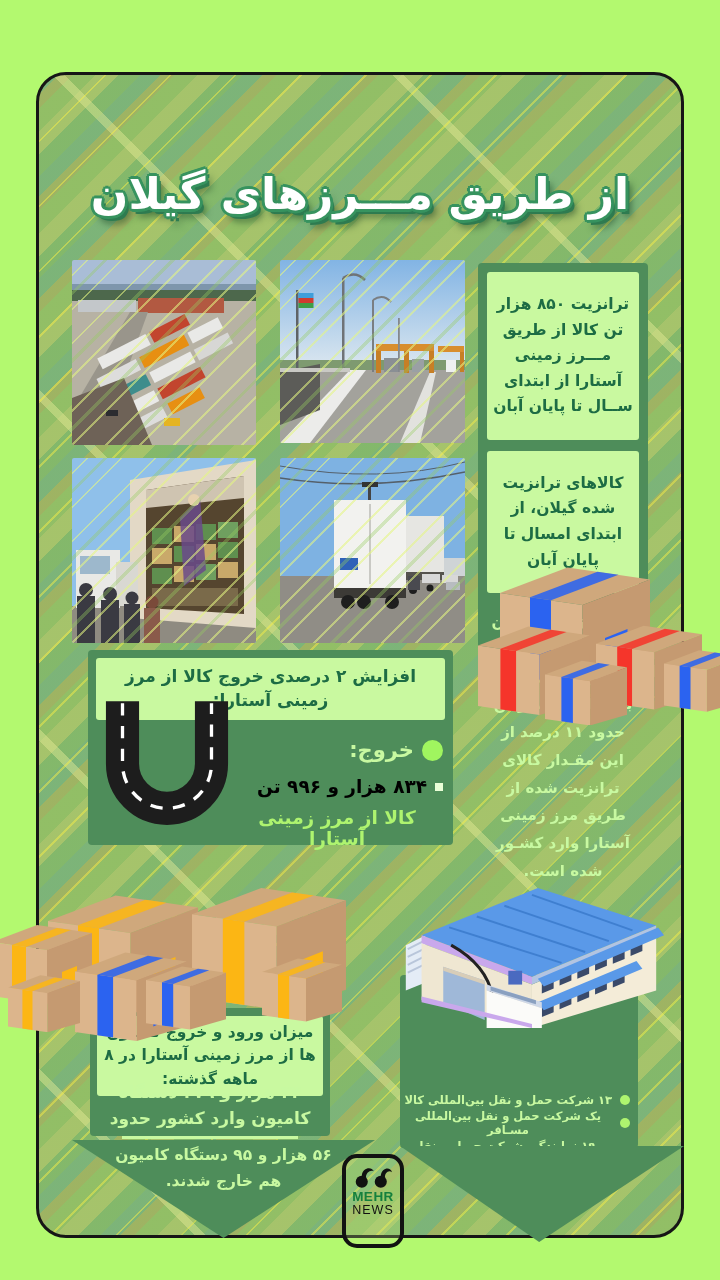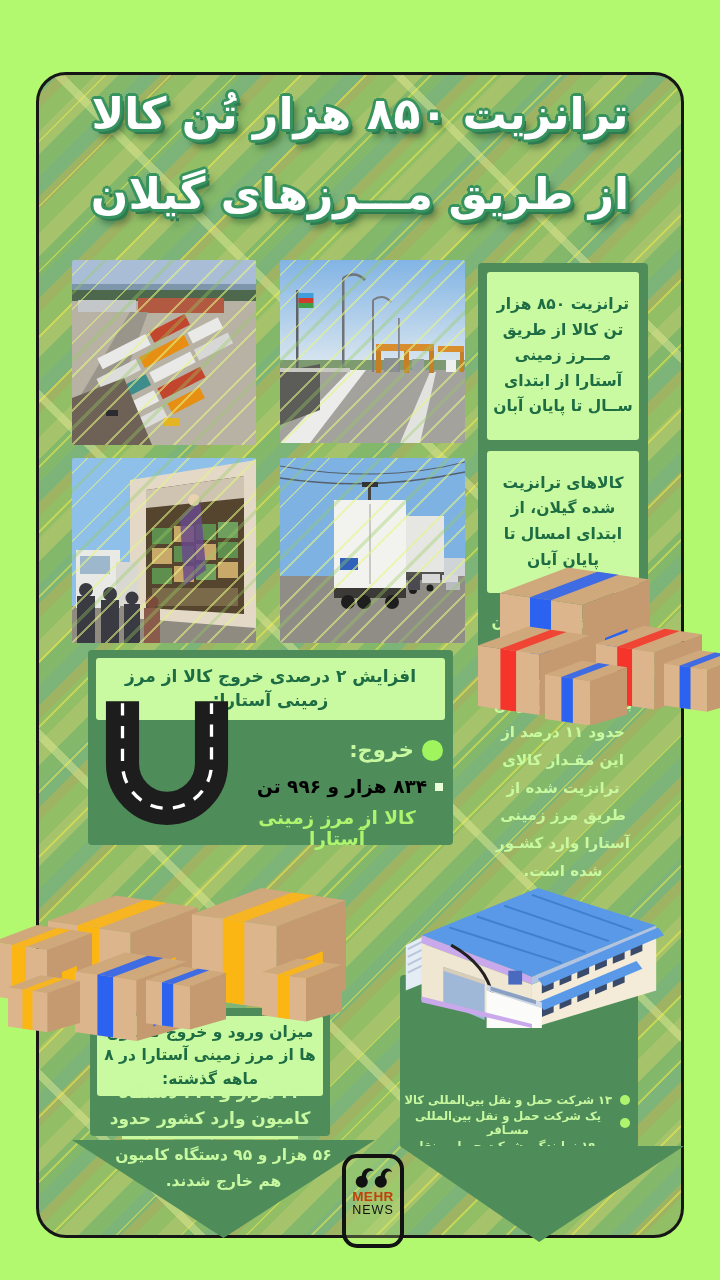--- a/index.html
+++ b/index.html
@@ -39,30 +39,29 @@
   .rpanel{padding:9px 9px 0 9px;box-sizing:border-box;}
   .rpanel .labelbox{font-size:15.5px;line-height:1.65;padding:20px 4px;margin-bottom:11px;}
   .rpanel .para{color:#c8f9a1;font-weight:bold;font-size:15px;line-height:1.85;text-align:center;padding:4px 2px;}
   
   .deco{position:absolute;z-index:5;}
   .deco svg{display:block;width:100%;height:100%;}
   
   .logo{position:absolute;left:342px;top:1154px;width:54px;height:86px;z-index:6;
         border:4px solid #121212;border-radius:15px;display:flex;flex-direction:column;
         align-items:center;justify-content:flex-start;direction:ltr;background:rgba(190,230,130,.25);}
-  .logo .mehr{font-weight:bold;font-size:13.5px;color:#c2410c;letter-spacing:.5px;line-height:1.05;font-family:"Liberation Sans",sans-serif;}
+  .logo .mehr{font-weight:bold;font-size:13.5px;color:#15803d;letter-spacing:.5px;line-height:1.05;font-family:"Liberation Sans",sans-serif;}
   .logo .news{font-size:12.5px;color:#111;letter-spacing:1px;line-height:1.1;font-family:"Liberation Sans",sans-serif;}
 </style>
 </head>
 <body>
 
 <div class="stage">
   <div class="card"></div>
 
-  <div class="title-line" style="top:88px;">ترانزیت ۸۵۰ هزار تُن کالا</div>
   <div class="title-line" style="top:168px;">از طریق مـــرزهای گیلان</div>
 
   <div class="photo" style="left:72px;top:260px;width:184px;height:185px;">
     <svg viewBox="0 0 184 185" preserveAspectRatio="none">
       <rect width="184" height="30" fill="#a9bdd6"></rect>
       <rect y="24" width="184" height="7" fill="#7e96ac"></rect>
       <rect y="30" width="184" height="11" fill="#4d684c"></rect>
       <rect y="41" width="184" height="144" fill="#b7b2a4"></rect>
       <rect x="66" y="38" width="86" height="15" fill="#b25941"></rect>
       <rect x="6" y="40" width="58" height="12" fill="#c3c7ca"></rect>

